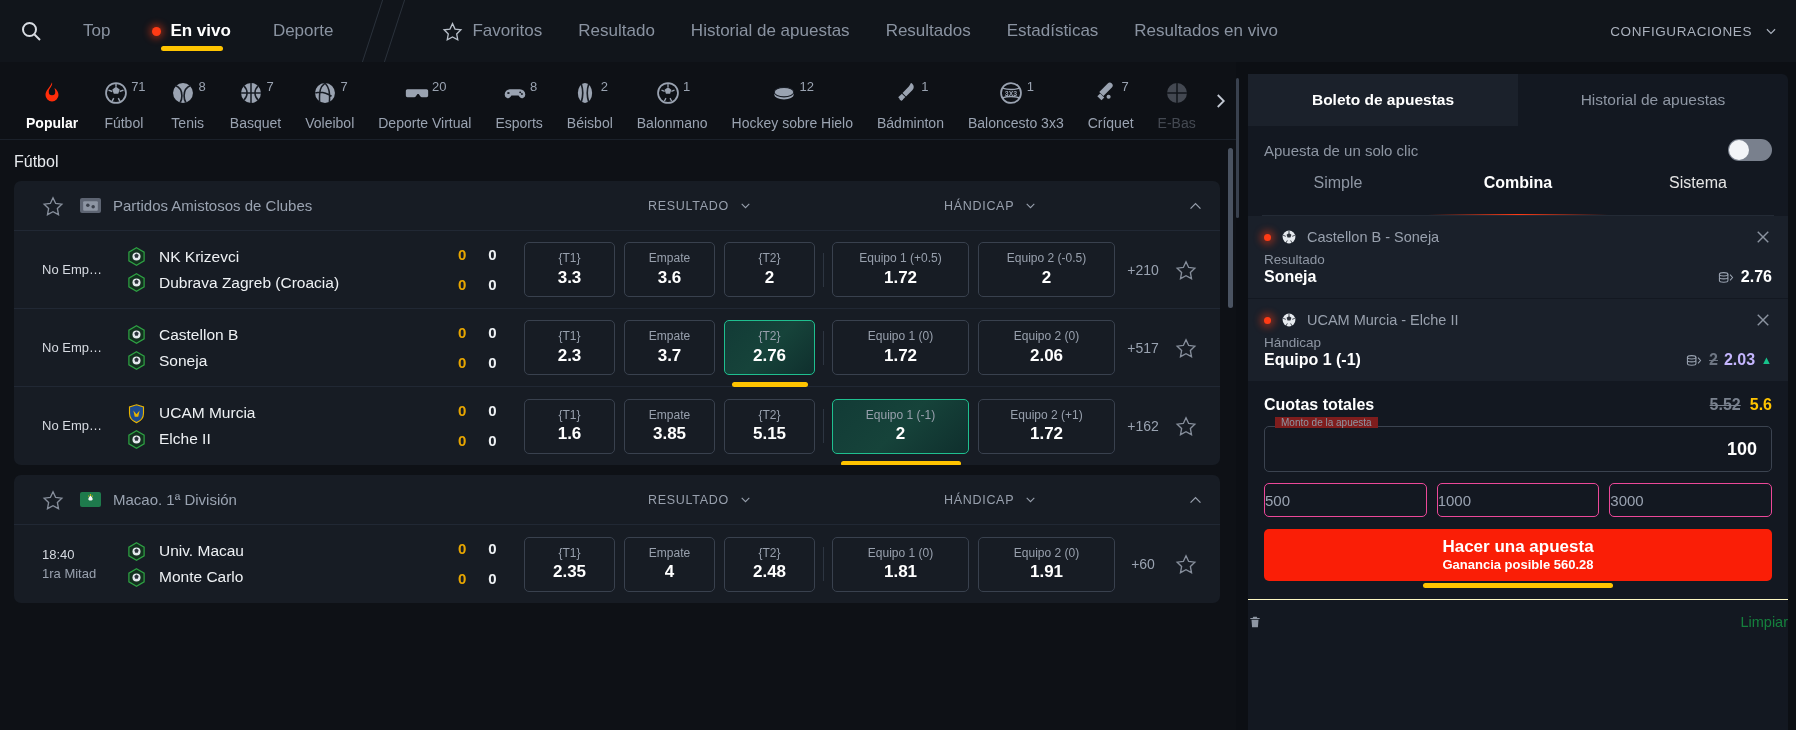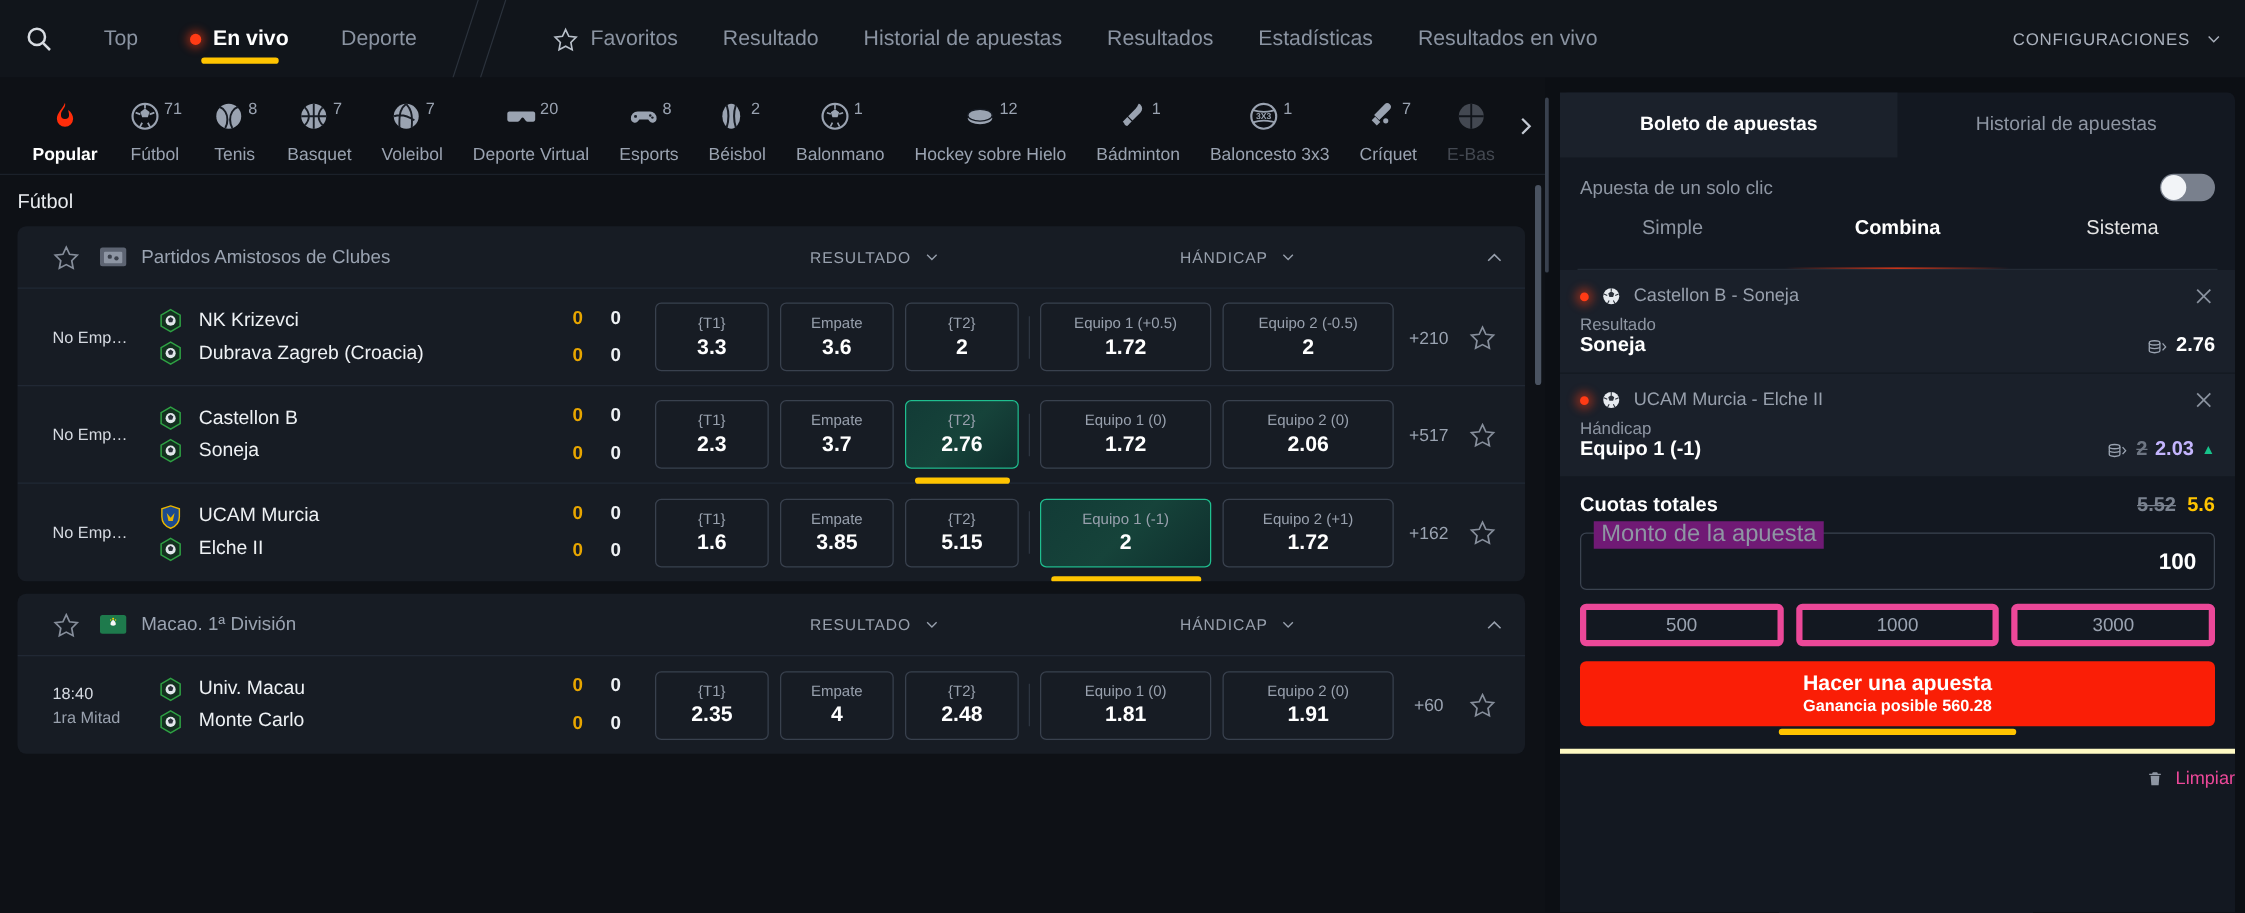--- a/index.html
+++ b/index.html
@@ -178,42 +178,42 @@
   .tot-old { color: #7a828f; text-decoration: line-through; }
   .tot-new { color: #ffc400; }
 
   .stake-wrap { margin: 2px 16px 0; position: relative; }
   .stake-box {
     height: 46px; border: 1px solid #3b4350; border-radius: 5px;
     display: flex; align-items: center; justify-content: flex-end; padding: 0 14px;
   }
   .stake-box .val { font-size: 18px; font-weight: bold; color: #fff; }
   .stake-legend {
-    position: absolute; top: -9px; left: 11px; padding: 0 6px; background: #701a75;
-    font-size: 19px; color: #8e96a3;
+    position: absolute; top: -9px; left: 11px; padding: 0 6px; background: #7f1d1d;
+    font-size: 10px; color: #8e96a3;
   }
   .quick { display: flex; gap: 10px; margin: 11px 16px 0; }
   .quick .q {
-    flex: 1; height: 34px; border: 5px solid #ec4899; border-radius: 5px;
-    display: flex; align-items: center; justify-content: center; font-size: 15px; color: #9aa3b1; cursor: pointer;
+    flex: 1; height: 34px; border: 1px solid #ec4899; border-radius: 5px;
+    display: flex; align-items: center; font-size: 15px; color: #9aa3b1; cursor: pointer;
   }
   .placebet {
     margin: 12px 16px 0; height: 52px; background: #fa1e06; border-radius: 5px;
     display: flex; flex-direction: column; align-items: center; justify-content: center; cursor: pointer; position: relative;
   }
   .placebet .t1 { font-size: 17px; font-weight: bold; color: #fff; line-height: 1.25; }
   .placebet .t2 { font-size: 13px; font-weight: bold; color: #fff; line-height: 1.3; }
   .placebet::after {
     content: ""; position: absolute; left: 50%; transform: translateX(-50%); bottom: -7px;
     width: 190px; height: 5px; border-radius: 3px; background: #ffc400;
   }
   .clearbar {
-    margin-top: 18px; border-top: 4px solid #fef9c3; height: 44px; flex: 0 0 44px;
-    display: flex; align-items: center; justify-content: flex-end; gap: 9px;
-    font-size: 14.5px; color: #ec4899; cursor: pointer;
+    margin-top: 18px; border-top: 1px solid #fef9c3; height: 44px; flex: 0 0 44px;
+    display: flex; align-items: center; justify-content: space-between; gap: 9px;
+    font-size: 14.5px; color: #15803d; cursor: pointer;
   }
   .panel-divider { position: absolute; left: 0; top: 16px; width: 3px; height: 140px; background: #39414e; border-radius: 2px; }
   svg { display: block; }
 </style>
 </head>
 <body>
 
 <div class="app">
 
   <div class="topnav">

